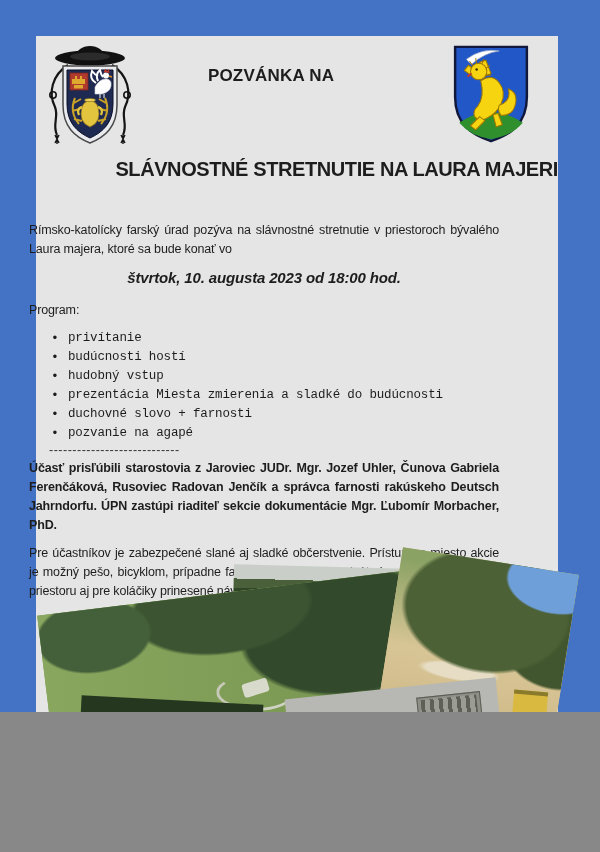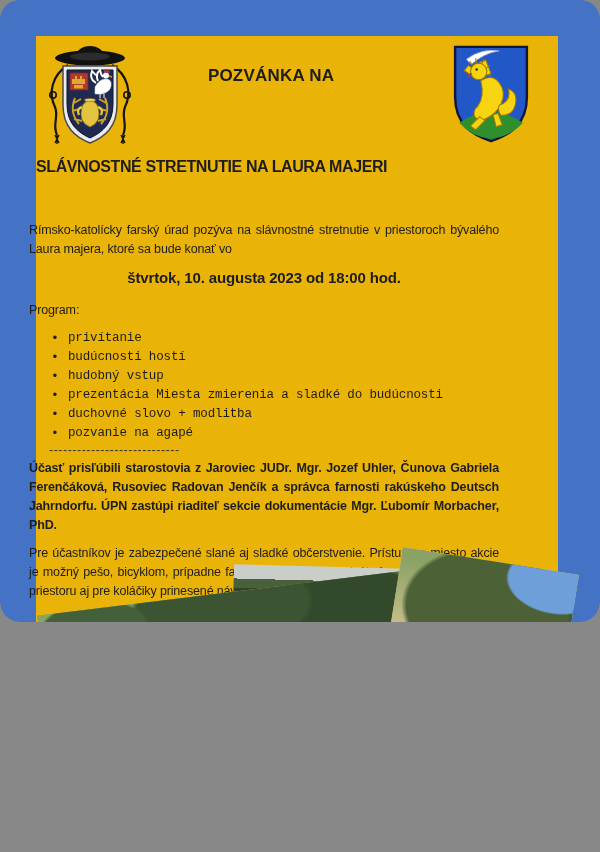--- a/index.html
+++ b/index.html
@@ -1,39 +1,39 @@
 <!DOCTYPE html>
 <html><head>
 <meta charset="utf-8">
 <style>
   html,body{margin:0;padding:0;background:#888;}
-  .poster{position:relative;width:600px;height:622px;background:#eab308;overflow:hidden;
-          font-family:"Liberation Sans",sans-serif;color:#1d1d1d;border-radius:20px;}
+  .poster{position:relative;width:600px;height:712px;background:#e5e5e5;overflow:hidden;
+          font-family:"Liberation Sans",sans-serif;color:#1d1d1d;}
   
   .band{position:absolute;background:#4472c4;z-index:2;}
   .band-top{left:0;top:0;width:600px;height:36px;}
   .band-left{left:0;top:0;width:36px;height:852px;}
   .band-right{left:558px;top:0;width:42px;height:852px;}
   .band-bottom{left:0;top:808px;width:600px;height:44px;}
 
   
   .crest{position:absolute;z-index:3;}
   .crest-left{left:40px;top:42px;width:100px;height:112px;}
   .crest-right{left:450px;top:40px;width:82px;height:106px;}
 
   .kicker{position:absolute;z-index:3;left:140px;top:66px;width:262px;text-align:center;
           font-size:17px;font-weight:bold;letter-spacing:.2px;}
-  .title{position:absolute;z-index:3;left:36px;top:158px;width:522px;margin:0;text-align:left;
-         font-size:16px;font-weight:bold;letter-spacing:-.4px;white-space:nowrap;}
+  .title{position:absolute;z-index:3;left:36px;top:158px;width:522px;margin:0;text-align:right;
+         font-size:20px;font-weight:bold;letter-spacing:-.4px;white-space:nowrap;}
 
   .content{position:absolute;z-index:4;left:29px;top:221px;width:470px;font-size:12.5px;
            line-height:19px;letter-spacing:-.15px;}
   .content p{margin:0;}
   .just{text-align:justify;text-justify:inter-word;}
-  .datetime{margin-top:9px !important;text-align:center;font-size:15px;font-weight:bold;}
+  .datetime{margin-top:9px !important;text-align:center;font-size:15px;font-weight:bold;font-style:italic;}
   .program-label{margin-top:14px !important;}
   ul.program{list-style:none;margin:9px 0 0 0;padding:0;font-family:Liberation Mono, monospace;}
   ul.program li{position:relative;padding-left:39px;line-height:19px;}
   ul.program li::before{content:"•";position:absolute;left:22px;top:0;font-size:13px;}
   .separator{padding-left:20px;line-height:14px;font-size:12.5px;letter-spacing:.5px;color:#333;}
   .p-guests{margin-top:2px !important;font-weight:bold;}
   .p-logistics{margin-top:9px !important;}
 
   
   .photo{position:absolute;overflow:hidden;}
@@ -162,21 +162,21 @@
 
   <div class="content">
     <p class="just">Rímsko-katolícky farský úrad pozýva na slávnostné stretnutie v priestoroch bývalého Laura majera, ktoré sa bude konať vo</p>
     <p class="datetime">štvrtok, 10. augusta 2023 od 18:00 hod.</p>
     <p class="program-label">Program:</p>
     <ul class="program">
       <li>privítanie</li>
       <li>budúcnosti hostí</li>
       <li>hudobný vstup</li>
       <li>prezentácia Miesta zmierenia a sladké do budúcnosti</li>
-      <li>duchovné slovo + modlitba</li>
+      <li>duchovné slovo + farnosti</li>
       <li>pozvanie na agapé</li>
     </ul>
     <div class="separator">----------------------------</div>
     <p class="just p-guests">Účasť prisľúbili starostovia z Jaroviec JUDr. Mgr. Jozef Uhler, Čunova Gabriela Ferenčáková, Rusoviec Radovan Jenčík a správca farnosti rakúskeho Deutsch Jahrndorfu. ÚPN zastúpi riaditeľ sekcie dokumentácie Mgr. Ľubomír Morbacher, PhD.</p>
     <p class="just p-logistics">Pre účastníkov je zabezpečené slané aj sladké občerstvenie. Prístup na miesto akcie je možný pešo, bicyklom, prípadne farským kočom. Organizátori zabezpečia dostatok priestoru aj pre koláčiky prinesené návštevníkmi.</p>
   </div>
 
   <div class="photo photo-excavation">
     <div class="wall wall1"></div>
     <div class="wall wall2"></div>

